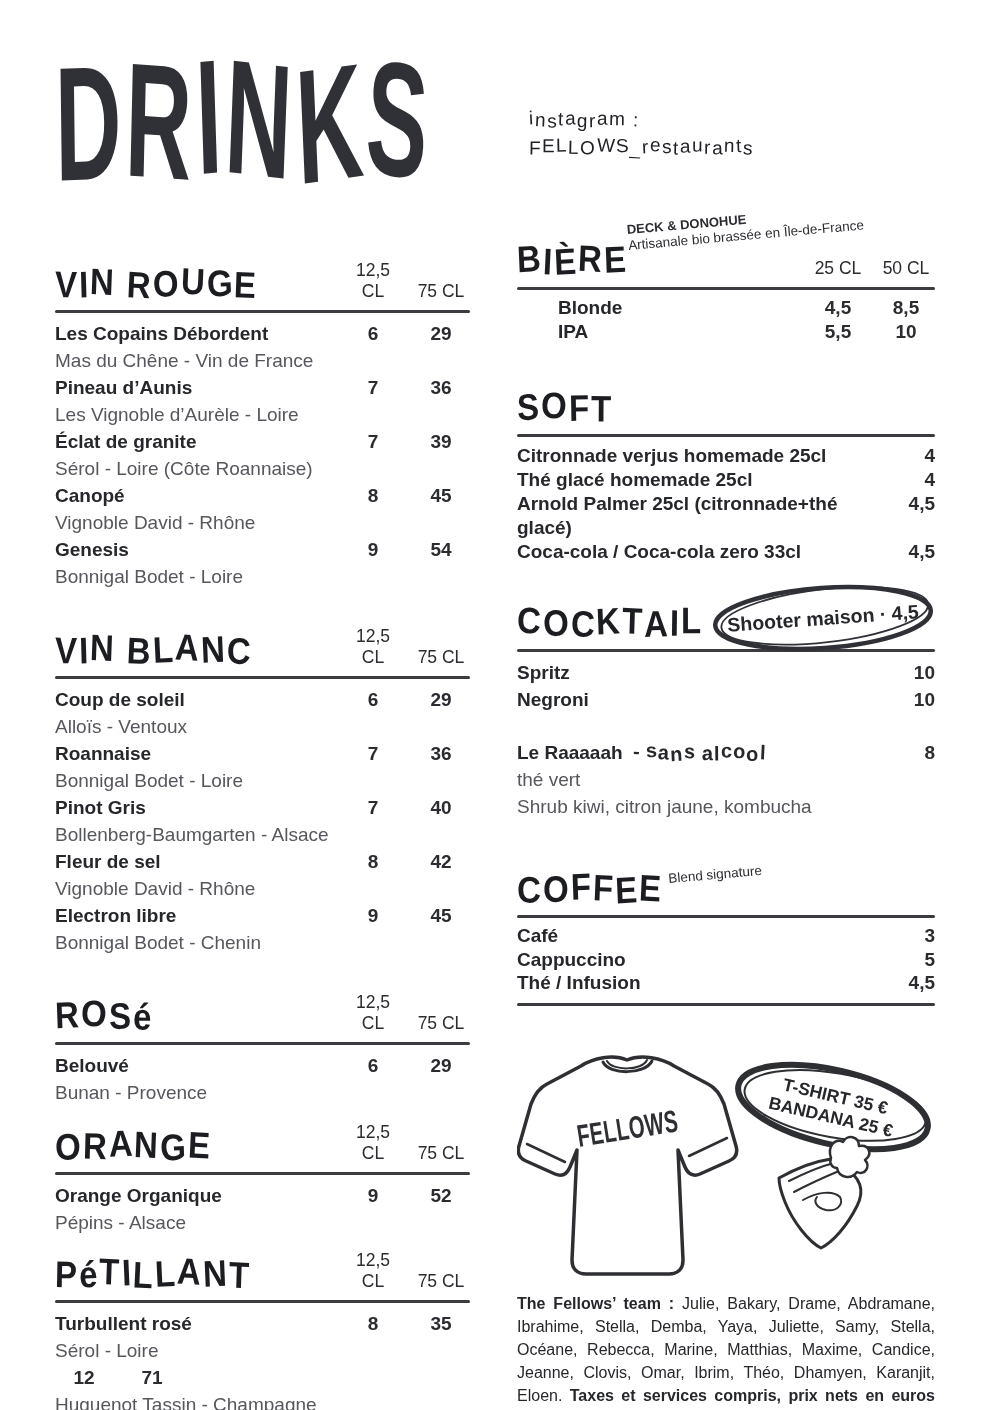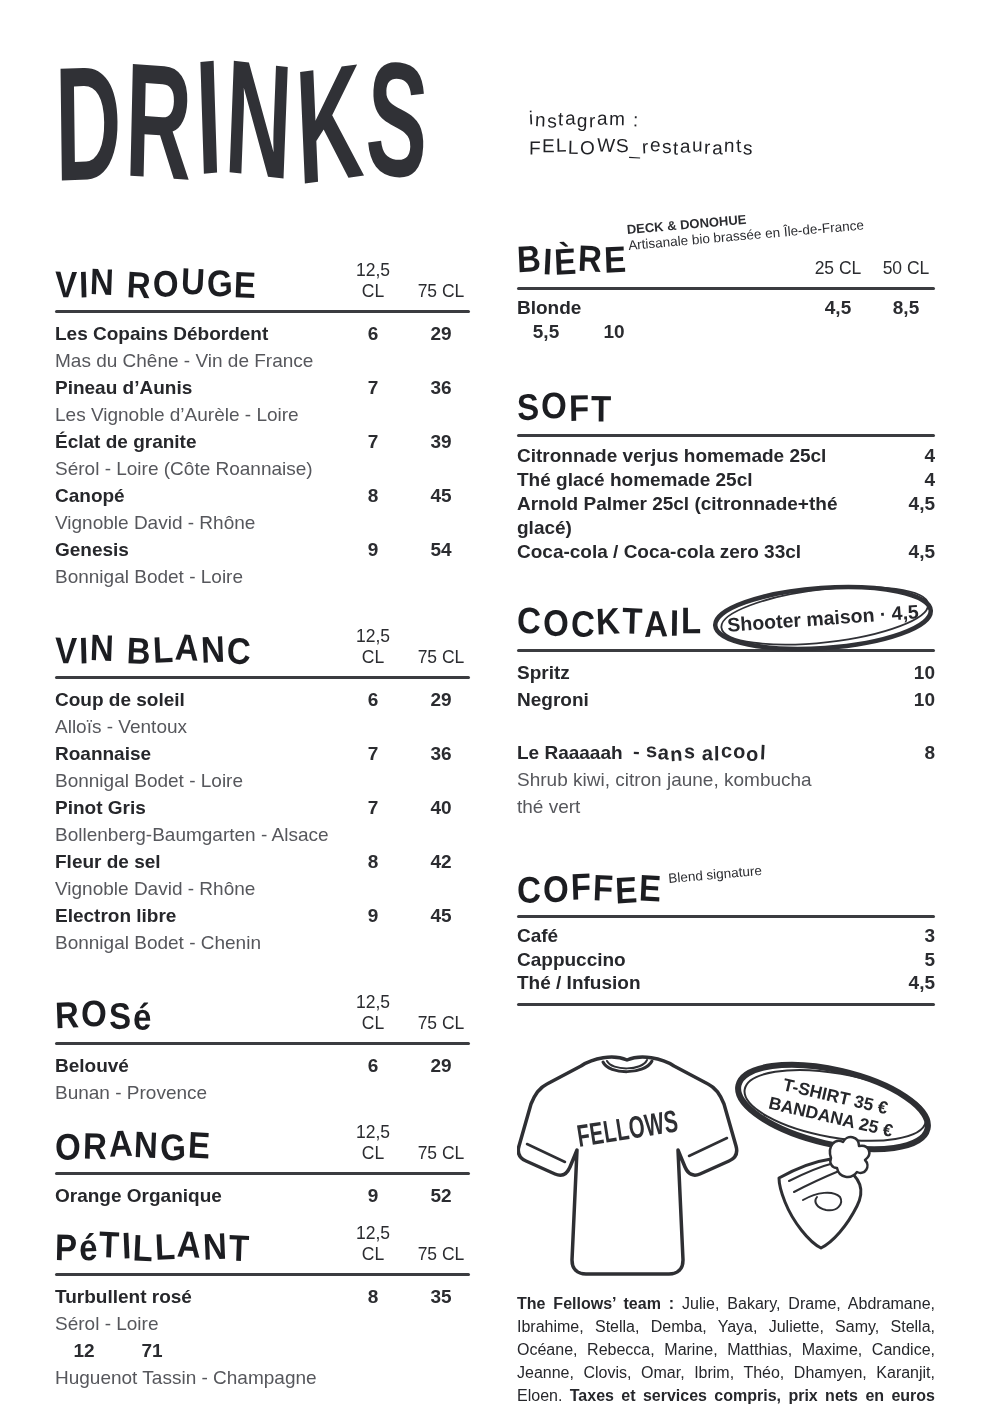--- a/index.html
+++ b/index.html
@@ -27,21 +27,21 @@
   .nm{flex:1;font-weight:bold;font-size:19px;color:#26272b;}
   .pcol{width:58px;text-align:center;font-weight:bold;font-size:19px;}
   .pcol + .pcol{margin-left:10px;}
   .sub{font-size:19px;line-height:27px;color:#56575c;}
 
   
   .insta{margin-top:106px;padding-left:12px;font-size:19px;line-height:27px;letter-spacing:1.5px;color:#1f2024;}
   .row1{display:flex;line-height:24px;align-items:baseline;}
   .row1 .nm{font-size:19px;}
   .pr1{min-width:46px;text-align:right;font-weight:bold;font-size:19px;}
-  .beer .row1{line-height:23.5px;}
+  .beer .row1{line-height:23.5px;margin-left:41px;}
   .beersub{position:absolute;left:112px;bottom:28px;transform:rotate(-5deg);
            transform-origin:left bottom;font-size:13.5px;line-height:16px;color:#2b2c30;width:290px;}
   .beersub .b1{font-weight:bold;font-size:13px;display:block;}
   .coffeesub{position:absolute;left:152px;bottom:24px;transform:rotate(-5deg);
              transform-origin:left bottom;font-size:13.5px;color:#2b2c30;}
   .cockrows{line-height:27px;}
   .special{margin-top:26px;}
   .handsm{font-size:20px;letter-spacing:1px;color:#26272b;}
   .badge{position:absolute;right:-4px;top:-10px;width:232px;height:74px;}
   .coffee .row1{line-height:23.5px;}
@@ -167,20 +167,21 @@
         <span class="colhdr">12,5 CL</span>
         <span class="colhdr">75 CL</span>
       </div>
       <div class="rule"></div>
       <div class="items">
         <div class="row">
           <span class="nm">Orange Organique</span>
           <span class="pcol">9</span>
           <span class="pcol">52</span>
         </div>
+        <div class="sub">Pépins - Alsace</div>
       </div>
     </section>
 
     
     <section class="sec" style="margin-top:14px;">
       <div class="sechead">
         <span class="h2wrap"><span class="hand h2"><span style="display: inline-block; transform: rotate(1.23636deg) translateY(1.08952px);">P</span><span style="display: inline-block; transform: rotate(-1.85441deg) translateY(1.08842px);">é</span><span style="display: inline-block; transform: rotate(2.36476deg) translateY(-1.37px);">T</span><span style="display: inline-block; transform: rotate(-2.73775deg) translateY(-0.735389px);">I</span><span style="display: inline-block; transform: rotate(2.95172deg) translateY(1.5595px);">L</span><span style="display: inline-block; transform: rotate(-2.99425deg) translateY(0.333523px);">L</span><span style="display: inline-block; transform: rotate(2.86286deg) translateY(-1.64544px);">A</span><span style="display: inline-block; transform: rotate(-2.56518deg) translateY(0.0904897px);">N</span><span style="display: inline-block; transform: rotate(2.11851deg) translateY(1.62213px);">T</span></span></span>
         <span class="colhdr">12,5 CL</span>
         <span class="colhdr">75 CL</span>
       </div>
@@ -219,20 +220,21 @@
         <span class="colhdr">50 CL</span>
       </div>
       <div class="rule"></div>
       <div class="items" style="padding-top:6px;">
         <div class="row row1">
           <span class="nm">Blonde</span>
           <span class="pcol">4,5</span>
           <span class="pcol">8,5</span>
         </div>
         <div class="row row1">
+          <span class="nm">IPA</span>
           <span class="pcol">5,5</span>
           <span class="pcol">10</span>
         </div>
       </div>
     </section>
 
     <section class="sec" style="margin-top:42px;">
       <div class="sechead">
         <span class="h2wrap"><span class="hand h2"><span style="display: inline-block; transform: rotate(-2.27041deg) translateY(-0.240075px);">S</span><span style="display: inline-block; transform: rotate(1.73532deg) translateY(-1.5879px);">O</span><span style="display: inline-block; transform: rotate(-1.09944deg) translateY(0.64926px);">F</span><span style="display: inline-block; transform: rotate(0.399696deg) translateY(1.42059px);">T</span></span></span>
       </div>
@@ -276,22 +278,22 @@
         </div>
         <div class="row1" style="line-height:27px;">
           <span class="nm">Negroni</span>
           <span class="pr1">10</span>
         </div>
         <div class="special">
           <div class="row1" style="line-height:27px;">
             <span class="nm"><span>Le Raaaaah</span>&nbsp;&nbsp;<span class="hand handsm"><span style="display: inline-block; transform: rotate(2.94515deg) translateY(-0.801083px);">-</span></span>&nbsp;<span class="hand handsm"><span style="display: inline-block; transform: rotate(-3.49997deg) translateY(-1.92492px);">s</span><span style="display: inline-block; transform: rotate(3.40203deg) translateY(0.264913px);">a</span><span style="display: inline-block; transform: rotate(-3.10648deg) translateY(1.85666px);">n</span><span style="display: inline-block; transform: rotate(2.63051deg) translateY(-0.743353px);">s</span><span style="display: inline-block; transform: rotate(-2.00174deg) translateY(-1.66511px);">&nbsp;</span><span style="display: inline-block; transform: rotate(1.2567deg) translateY(1.17243px);">a</span><span style="display: inline-block; transform: rotate(-0.438675deg) translateY(1.36298px);">l</span><span style="display: inline-block; transform: rotate(-0.404835deg) translateY(-1.52366px);">c</span><span style="display: inline-block; transform: rotate(1.22483deg) translateY(-0.970353px);">o</span><span style="display: inline-block; transform: rotate(-1.97368deg) translateY(1.77371px);">o</span><span style="display: inline-block; transform: rotate(2.6079deg) translateY(0.513288px);">l</span></span></span>
             <span class="pr1">8</span>
           </div>
+          <div class="sub">thé vert</div>
           <div class="sub">Shrub kiwi, citron jaune, kombucha</div>
-          <div class="sub">thé vert</div>
         </div>
       </div>
     </section>
 
     <section class="sec coffee" style="margin-top:46px;">
       <div class="sechead">
         <span class="h2wrap"><span class="hand h2"><span style="display: inline-block; transform: rotate(-0.838246deg) translateY(1.39236px);">C</span><span style="display: inline-block; transform: rotate(1.50306deg) translateY(0.698568px);">O</span><span style="display: inline-block; transform: rotate(-2.08058deg) translateY(-1.57237px);">F</span><span style="display: inline-block; transform: rotate(2.53724deg) translateY(-0.293385px);">F</span><span style="display: inline-block; transform: rotate(-2.84653deg) translateY(1.64797px);">E</span><span style="display: inline-block; transform: rotate(2.99049deg) translateY(-0.13128px);">E</span></span></span>
         <span class="coffeesub">Blend signature</span>
       </div>
       <div class="rule"></div>

